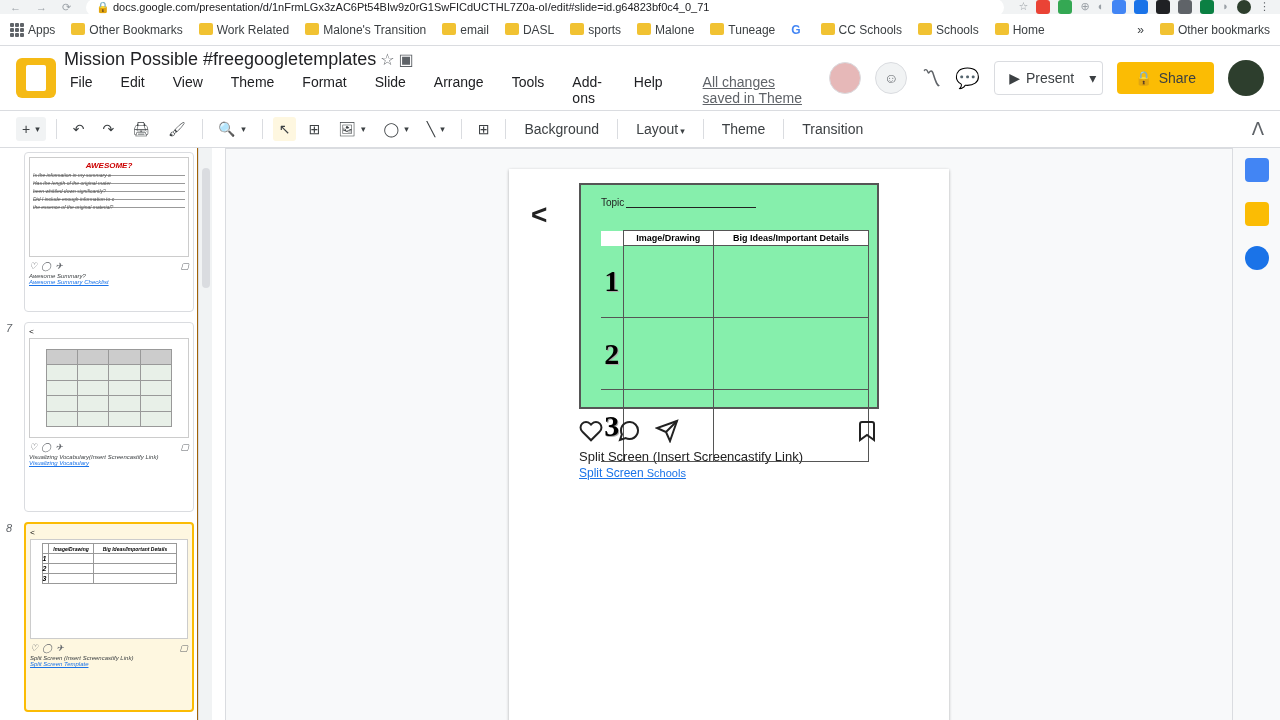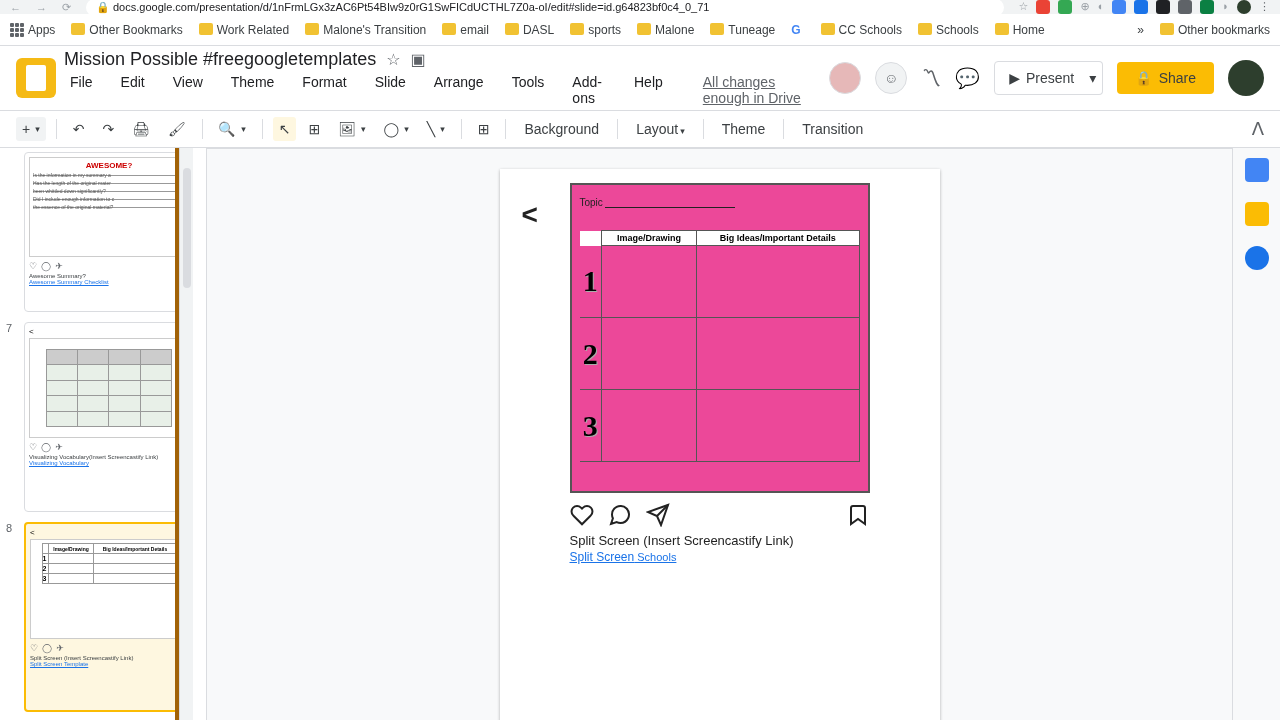--- a/index.html
+++ b/index.html
@@ -18,21 +18,21 @@
 .bookmarks-bar .apps-icon { width:14px; height:14px; display:grid; grid-template-columns:1fr 1fr 1fr; gap:1px; }
 .bookmarks-bar .apps-icon span { background:#5f6368; border-radius:1px; }
 .bookmarks-bar .g-icon { color:#4285f4; font-weight:bold; }
 .bookmarks-bar .spacer { flex:1; }
 
 
 .slides-header { height:64px; display:flex; align-items:center; padding:8px 16px; gap:8px; }
 .slides-logo { width:40px; height:40px; background:#f5ba15; border-radius:6px; display:flex; align-items:center; justify-content:center; }
 .slides-logo-inner { width:20px; height:26px; background:#fff; border-radius:2px; }
 .title-area { flex:1; }
-.doc-title { font-size:18px; color:#202124; display:flex; align-items:center; gap:10px; }
+.doc-title { font-size:18px; color:#202124; display:flex; align-items:center; gap:4px; }
 .doc-title .star, .doc-title .move { color:#5f6368; font-size:16px; }
 .menu-bar { display:flex; gap:16px; font-size:14px; color:#202124; margin-top:2px; }
 .menu-bar span { padding:2px 6px; cursor:pointer; }
 .saved-text { color:#5f6368; text-decoration:underline; font-size:14px; margin-left:12px; }
 .header-right { display:flex; align-items:center; gap:14px; }
 .avatar-small { width:32px; height:32px; border-radius:50%; background:#e6b8b8; border:1px solid #dadce0; }
 .avatar-badge { width:32px; height:32px; border-radius:50%; background:#f1f3f4; border:1px solid #dadce0; display:flex; align-items:center; justify-content:center; font-size:14px; color:#5f6368; }
 .hdr-icon { color:#5f6368; font-size:20px; }
 .present-btn { display:flex; align-items:center; gap:6px; background:#fff; border:1px solid #dadce0; border-radius:4px; padding:8px 14px; font-size:14px; color:#3c4043; cursor:pointer; }
 .present-drop { border:1px solid #dadce0; border-left:none; border-radius:0 4px 4px 0; padding:8px 6px; margin-left:-6px; }
@@ -48,21 +48,21 @@
 .caret { font-size:9px; margin-left:2px; }
 .toolbar .spacer { flex:1; }
 .hide-menus { font-size:18px; color:#5f6368; cursor:pointer; }
 
 
 .main { display:flex; height:calc(720px - 14px - 32px - 64px - 38px); }
 
 .sidepanel-right { width:48px; background:#f8f9fa; border-left:1px solid #dadce0; display:flex; flex-direction:column; align-items:center; padding-top:10px; gap:20px; }
 .side-icon { width:24px; height:24px; border-radius:4px; }
 
-.filmstrip { width:179px; border-right:4px solid #a16207; overflow-y:auto; padding:4px 8px; position:relative; }
+.filmstrip { width:198px; border-right:1px solid #a16207; overflow-y:auto; padding:4px 8px; position:relative;font-style:italic; }
 .thumb-wrap { position:relative; margin-bottom:10px; }
 .thumb-num { position:absolute; left:-2px; top:0; font-size:11px; color:#5f6368; }
 .thumb { margin-left:16px; width:170px; height:190px; border:1px solid #dadce0; border-radius:4px; background:#fff; padding:4px; font-size:6px; display:flex; flex-direction:column; }
 .thumb.selected { border:2px solid #fbbc04; background:#fef7e0; }
 .thumb.selected .thumb-inner { background:#fff; }
 .thumb-inner { flex:0 0 auto; border:1px solid #ccc; width:100%; height:100px; }
 .thumb .t-icons { display:flex; gap:4px; margin-top:4px; font-size:9px; color:#5f6368; justify-content:space-between; }
 .thumb .t-icons .left-icons { display:flex; gap:4px; }
 .thumb .t-caption { font-size:6px; color:#3c4043; margin-top:2px; }
 .thumb .t-link { font-size:6px; color:#1a73e8; text-decoration:underline; }
@@ -86,21 +86,21 @@
 .canvas-area { flex:1; display:flex; position:relative; background:#f8f9fa; }
 .ruler-v { width:14px; background:#fff; border-right:1px solid #dadce0; }
 .scrollbar-vert { width:14px; background:#f1f3f4; border-left:1px solid #dadce0; }
 .scrollbar-vert::after { content:""; display:block; width:8px; height:120px; background:#dadce0; border-radius:4px; margin:20px auto; }
 
 .canvas-content { flex:1; display:flex; flex-direction:column; overflow:hidden;}
 .slide-stage { flex:1; display:flex; justify-content:center; padding-top:20px; }
 .slide { width:440px; height:560px; background:#fff; box-shadow:0 1px 3px rgba(0,0,0,.3); padding:8px; position:relative; }
 
 .slide .back-arrow { position:absolute; left:22px; top:30px; font-size:28px; font-weight:bold; color:#222; }
-.post-frame { border:2px solid #555; margin:6px 62px 10px 62px; height:310px; padding:12px 8px 4px 8px; background:#ec4899; position:relative; }
+.post-frame { border:2px solid #555; margin:6px 62px 10px 62px; height:226px; padding:12px 8px 4px 20px; background:#86efac; position:relative; }
 .topic-line { font-size:10px; color:#222; }
 .topic-line .underline { display:inline-block; border-bottom:1px solid #222; width:130px; vertical-align:bottom; margin-left:2px; }
 .ws-table { border-collapse:collapse; margin-top:22px; width:100%; }
 .ws-table th { border:1px solid #555; font-size:9px; font-weight:bold; padding:2px 4px; background:#fff; }
 .ws-table td { border:1px solid #555; height:72px; }
 .ws-table td.num { width:22px; text-align:center; vertical-align:middle; font-family:"Times New Roman",serif; font-size:30px; font-weight:900; text-shadow:1px 1px 0 #aaa; border-left:none; }
 .ws-table td.num-first { border-top:none; }
 .ws-table th.num-h { border:none; }
 
 .ig-icons { display:flex; gap:14px; margin:8px 62px 0 62px; justify-content:flex-start; position:relative; }
@@ -220,21 +220,21 @@
       <span>File</span>
       <span>Edit</span>
       <span>View</span>
       <span>Theme</span>
       <span>Format</span>
       <span>Slide</span>
       <span>Arrange</span>
       <span>Tools</span>
       <span>Add-ons</span>
       <span>Help</span>
-      <span class="saved-text">All changes enough in Drive</span>
+      <span class="saved-text">All changes saved in Theme</span>
     </div>
   </div>
   <div class="header-right">
     <div class="avatar-small"></div>
     <div class="avatar-badge">☺</div>
     <span class="hdr-icon">〽</span>
     <span class="hdr-icon">💬</span>
     <div style="display:flex">
       <div class="present-btn">
           <span>▶</span>

